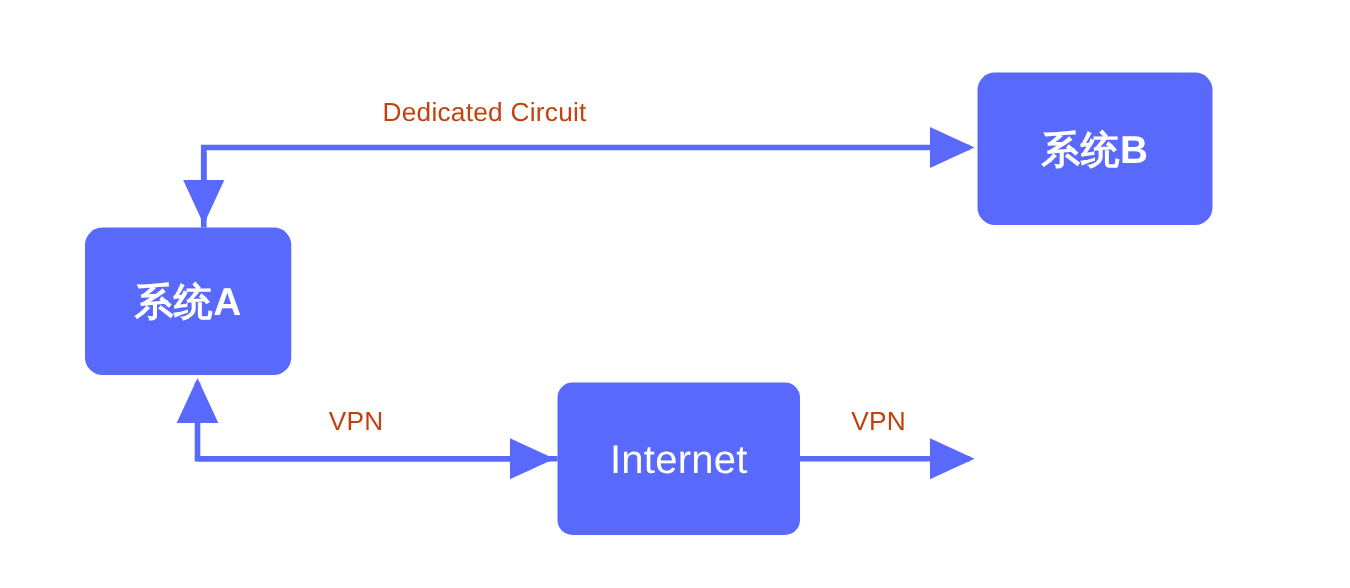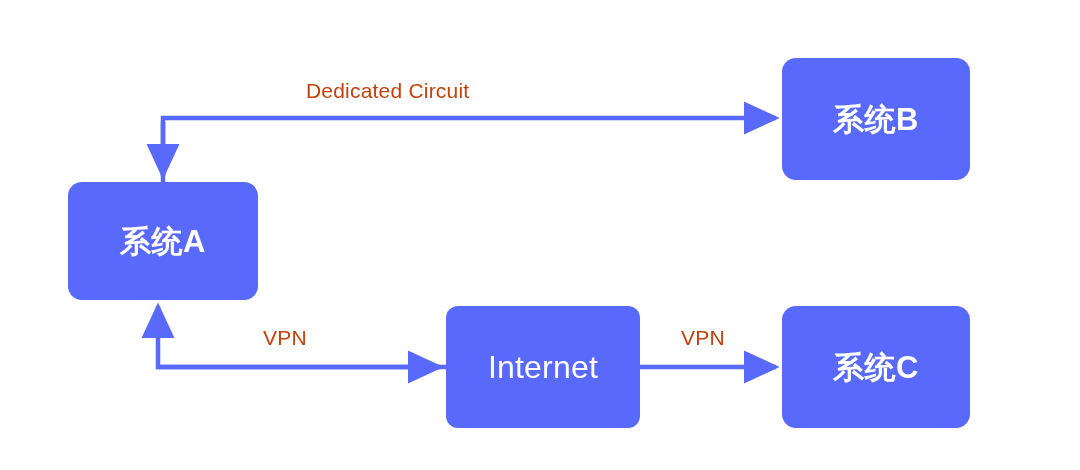--- a/index.html
+++ b/index.html
@@ -30,21 +30,21 @@
     box-sizing: border-box;
   }
   .node-label {
     display: block;
     line-height: 1;
     white-space: nowrap;
   }
   #node-a {
     left: 68px;
     top: 182px;
-    width: 190px;
+    width: 165px;
     height: 118px;
   }
   #node-a .node-label { font-size: 31px; }
   #node-b {
     left: 782px;
     top: 58px;
     width: 188px;
     height: 122px;
   }
   #node-b .node-label { font-size: 31px; }
@@ -128,23 +128,20 @@
   </div>
 
   <div class="node" id="node-internet">
     <span class="node-label">Internet</span>
   </div>
 
   <div class="node" id="node-b">
     <span class="node-label">系统B</span>
   </div>
 
-  <div class="node" id="node-c">
-    <span class="node-label">系统C</span>
-  </div>
 
   <div class="edge-label" id="label-dedicated">Dedicated Circuit</div>
 
   <div class="edge-label" id="label-vpn-1">VPN</div>
 
   <div class="edge-label" id="label-vpn-2">VPN</div>
 
 </div>
 
 </body></html>

